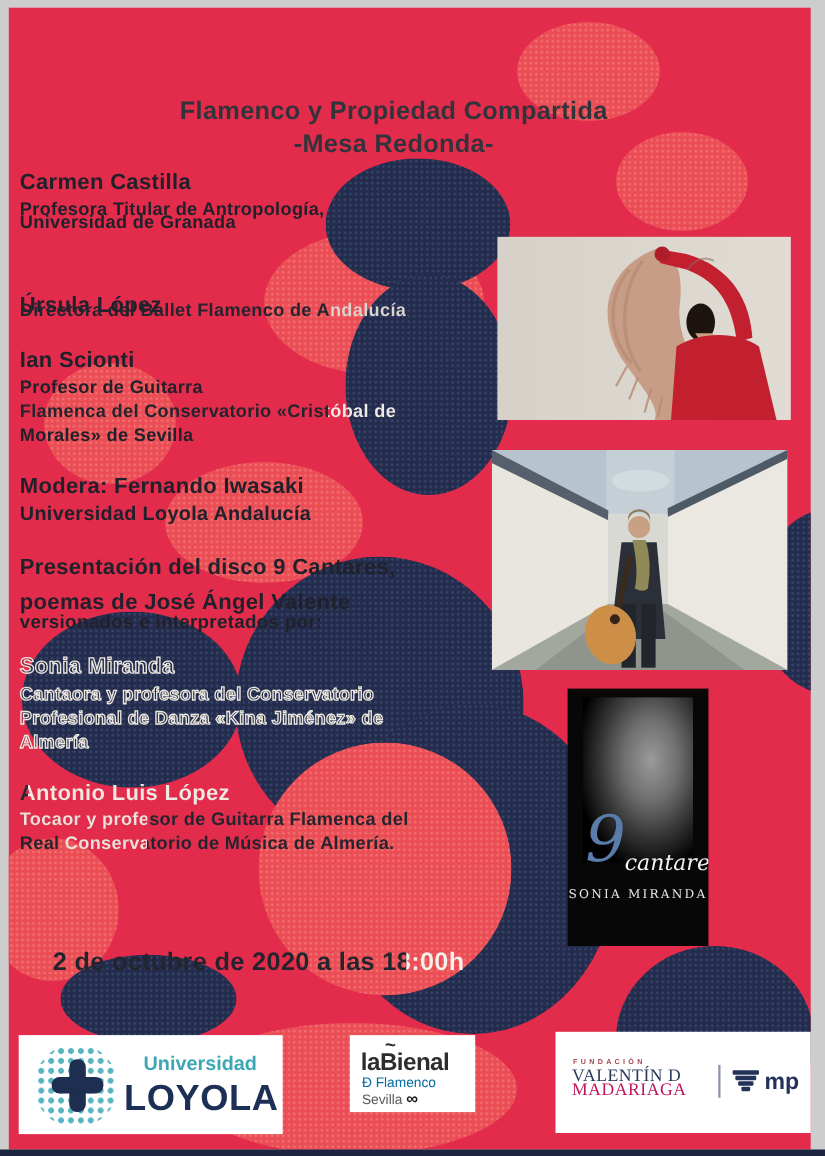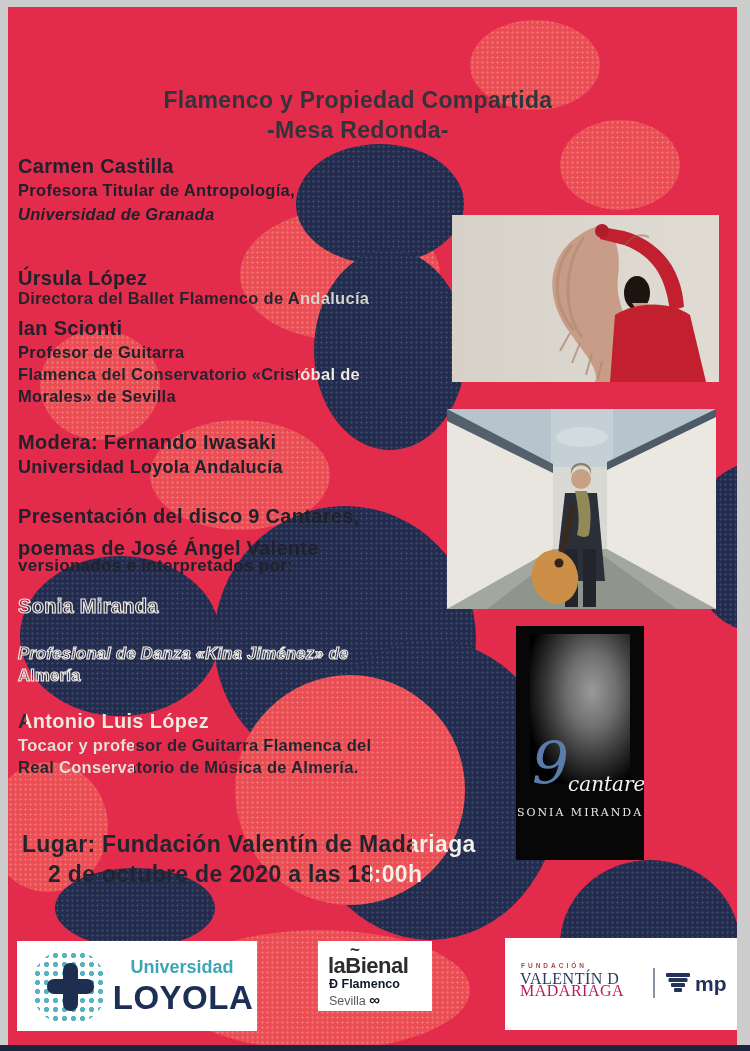--- a/index.html
+++ b/index.html
@@ -44,21 +44,21 @@
   #loyola{left:9px;top:934px;width:240px;height:90px;}
   .globe{position:absolute;left:14px;top:8px;width:76px;height:76px;border-radius:50%;
      background-image:radial-gradient(#56b4c0 2.4px,transparent 2.9px);background-size:9px 9px;background-position:2px 2px;}
   .cross-v{position:absolute;left:46px;top:22px;width:15px;height:48px;border-radius:7px;background:#1d2e50;}
   .cross-h{position:absolute;left:30px;top:38px;width:47px;height:15px;border-radius:7px;background:#1d2e50;}
   .loy-uni{position:absolute;left:96px;top:16px;width:138px;text-align:center;color:#3da6b5;font-weight:700;font-size:18px;}
   .loy-main{position:absolute;left:92px;top:38px;width:148px;text-align:center;color:#1c2f55;font-weight:700;font-size:33px;letter-spacing:.5px;}
   #bienal{left:310px;top:934px;width:114px;height:70px;}
   .bi1{position:absolute;left:10px;top:12px;font-weight:700;font-size:22px;color:#2d2d2d;letter-spacing:-.5px;}
   .bi-tilde{position:absolute;left:32px;top:-1px;font-weight:700;font-size:17px;color:#2d2d2d;}
-  .bi2{position:absolute;left:11px;top:36px;font-weight:700;font-size:12.5px;color:#0f172a;}
+  .bi2{position:absolute;left:11px;top:36px;font-weight:400;font-size:12.5px;color:#0369a1;}
   .bi3{position:absolute;left:11px;top:50px;font-size:12.5px;color:#5a5a5a;font-weight:400;}
   .bi3 b{color:#161616;font-size:15px;font-weight:700;}
   #madar{left:497px;top:931px;width:235px;height:92px;}
   .ma-small{position:absolute;left:16px;top:24px;font-size:6.5px;letter-spacing:3px;color:#a4494d;font-weight:700;}
   .ma1{position:absolute;left:15px;top:32px;font-family:"Liberation Serif",serif;font-size:16px;letter-spacing:.5px;color:#2a3a5c;}
   .ma2{position:absolute;left:15px;top:44px;font-family:"Liberation Serif",serif;font-size:16px;letter-spacing:.5px;color:#be185d;}
   .ma-div{position:absolute;left:148px;top:30px;width:1.5px;height:30px;background:#8a93a6;}
   .mp-wrap{position:absolute;left:160px;top:34px;width:68px;height:26px;}
   .mp-stack{position:absolute;left:0;top:1px;width:26px;height:22px;}
   .mp-stack i{position:absolute;left:50%;transform:translateX(-50%);background:#223258;border-radius:1px;display:block;}
@@ -87,46 +87,46 @@
     <div class="blob nb" style="left:680px;top:455px;width:140px;height:170px;"></div>
     <div class="blob nb" style="left:552px;top:853px;width:180px;height:170px;"></div>
     <div class="blob nb" style="left:47px;top:861px;width:160px;height:80px;"></div>
     <div class="blob lb" style="left:227px;top:668px;width:230px;height:230px;"></div>
 
     <div class="txt sub" style="top:80px;">Flamenco y Propiedad Compartida</div>
     <div class="txt sub" style="top:110px;">-Mesa Redonda-</div>
 
     <div class="txt name" style="left:10px;top:148px;">Carmen Castilla</div>
     <div class="txt role" style="left:10px;top:174px;">Profesora Titular de Antropología,</div>
-    <div class="txt role" style="left:10px;top:198px;font-style:italic;">Universidad de Granada</div>
+    <div class="txt role" style="left:10px;top:186px;">Universidad de Granada</div>
 
     <div class="txt name" style="left:10px;top:240px;margin-top:20px;">Úrsula López</div>
-    <div class="txt role sp" style="left:10px;top:282px;text-decoration:underline;--g:linear-gradient(90deg,#23242e 80%,#d9d4cd 80%);">Directora del Ballet Flamenco de Andalucía</div>
+    <div class="txt role sp" style="left:10px;top:266px;text-decoration:underline;--g:linear-gradient(90deg,#23242e 80%,#d9d4cd 80%);">Directora del Ballet Flamenco de Andalucía</div>
 
     <div class="txt name" style="left:10px;top:310px;">Ian Scionti</div>
     <div class="txt role" style="left:10px;top:336px;">Profesor de Guitarra</div>
     <div class="txt role sp" style="left:10px;top:358px;--g:linear-gradient(90deg,#23242e 82%,#efeae2 82%);">Flamenca del Conservatorio «Cristóbal de</div>
     <div class="txt role" style="left:10px;top:380px;">Morales» de Sevilla</div>
 
     <div class="txt name" style="left:10px;top:424px;">Modera: Fernando Iwasaki</div>
     <div class="txt role" style="left:10px;top:450px;font-size:18px;">Universidad Loyola Andalucía</div>
 
     <div class="txt name" style="left:10px;top:498px;">Presentación del disco 9 Cantares,</div>
     <div class="txt name" style="left:10px;top:530px;text-align:center;">poemas de José Ángel Valente</div>
     <div class="txt mid" style="left:10px;top:549px;">versionados e interpretados por:</div>
 
     <div class="txt name outl" style="left:10px;top:588px;">Sonia Miranda</div>
-    <div class="txt role outl" style="left:10px;top:637px;font-style:italic;">Profesional de Danza «Kina Jiménez» de</div>
+    <div class="txt role outl" style="left:10px;top:615px;">Cantaora y profesora del Conservatorio</div>
+    <div class="txt role outl" style="left:10px;top:637px;">Profesional de Danza «Kina Jiménez» de</div>
     <div class="txt role outl" style="left:10px;top:659px;">Almería</div>
 
     <div class="txt name sp" style="left:10px;top:703px;--g:linear-gradient(90deg,#2a2a33 4%,#efe9e1 4%);">Antonio Luis López</div>
     <div class="txt role sp" style="left:10px;top:729px;--g:linear-gradient(90deg,#e8e2da 33%,#23242e 33%);">Tocaor y profesor de Guitarra Flamenca del</div>
     <div class="txt role sp" style="left:10px;top:751px;--g:linear-gradient(90deg,#23242e 12%,#e8e2da 12%,#e8e2da 34%,#23242e 34%);">Real Conservatorio de Música de Almería.</div>
 
-    <div class="txt big sp" style="left:14px;top:824px;--g:linear-gradient(90deg,#23242e 86%,#f4f0ea 86%);">Lugar: Fundación Valentín de Madariaga</div>
     <div class="txt big sp" style="left:40px;top:854px;--g:linear-gradient(90deg,#23242e 86%,#f4f0ea 86%);">2 de octubre de 2020  a las 18:00h</div>
 
     <div class="photo" style="left:444px;top:208px;width:267px;height:167px;">
       <svg width="267" height="167" viewBox="0 0 267 167">
         <rect width="267" height="167" fill="#dcd7cf"></rect>
         <rect width="267" height="167" fill="url(#dg)" opacity="0.4"></rect>
         <defs>
             <linearGradient id="dg" x1="0" y1="0" x2="1" y2="0">
               <stop offset="0" stop-color="#cfc9bf"></stop>
               <stop offset="1" stop-color="#e6e2da"></stop>

